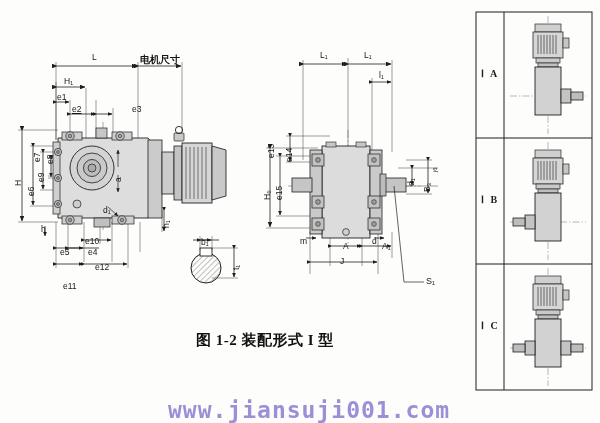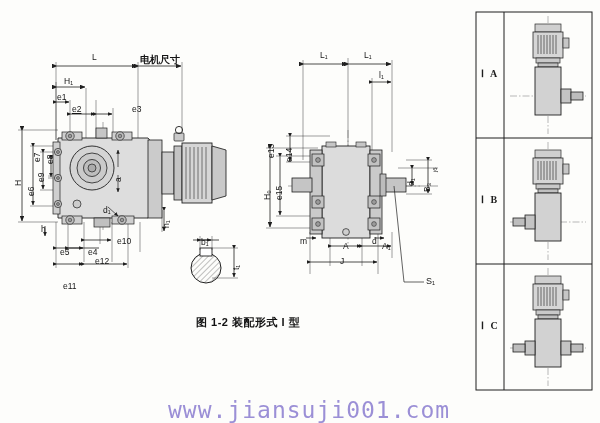--- a/index.html
+++ b/index.html
@@ -3,26 +3,26 @@
 <meta charset="utf-8">
 <style>
   html,body{margin:0;padding:0;background:#fdfdfb;}
   body{width:600px;height:423px;position:relative;overflow:hidden;
        font-family:"Liberation Sans",sans-serif;color:#1a1a1a;}
   .stage{position:absolute;inset:0;}
   svg{position:absolute;left:0;top:0;}
   .lbl{position:absolute;font-family:"Liberation Sans",sans-serif;
        font-size:8.5px;color:#161616;white-space:nowrap;letter-spacing:0px;}
   .vlbl{transform-origin:left top;}
-  .caption{position:absolute;font-family:Liberation Sans, sans-serif;
-           font-size:11px;font-weight:bold;color:#121212;letter-spacing:.5px;}
+  .caption{position:absolute;font-family:Liberation Serif, serif;
+           font-size:15px;font-weight:bold;color:#121212;letter-spacing:.5px;margin-top:16px;}
   .panel-lbl{position:absolute;font-size:10px;font-weight:bold;color:#1d1d1d;
              letter-spacing:2px;font-family:"Liberation Serif",serif;}
   .wm{position:absolute;font-family:"DejaVu Sans Mono",monospace;
-      font-size:23px;color:#9b8fd6;letter-spacing:1px;font-weight:normal;}
+      font-size:23px;color:#9b8fd6;letter-spacing:1px;font-weight:bold;}
   .motorLbl{position:absolute;font-family:"DejaVu Sans",sans-serif;
             font-size:10px;font-weight:bold;color:#141414;}
 </style>
 </head>
 <body>
 
 <div class="stage">
 
 <svg width="600" height="423" viewBox="0 0 600 423">
   <defs>
@@ -329,25 +329,25 @@
 <div class="lbl" style="left:72px;top:104px;text-decoration:underline;">е2</div>
 <div class="lbl" style="left:96px;top:104px;margin-left:36px;">е3</div>
 
 <div class="lbl vlbl" style="left:13px;top:186px;transform:rotate(-90deg);">H</div>
 <div class="lbl vlbl" style="left:26px;top:196px;transform:rotate(-90deg);">е6</div>
 <div class="lbl vlbl" style="left:36px;top:182px;transform:rotate(-90deg);">е9</div>
 <div class="lbl vlbl" style="left:32px;top:162px;transform:rotate(-90deg);">е7</div>
 <div class="lbl vlbl" style="left:45px;top:164px;transform:rotate(-90deg);">е8</div>
 
 <div class="lbl" style="left:41px;top:224px;">h</div>
-<div class="lbl" style="left:85px;top:236px;padding-left:32px;">е10</div>
+<div class="lbl" style="left:85px;top:236px;">е10</div>
 <div class="lbl" style="left:60px;top:247px;">е5</div>
 <div class="lbl" style="left:88px;top:247px;">е4</div>
 <div class="lbl" style="left:63px;top:263px;margin-top:18px;">е11</div>
-<div class="lbl" style="left:95px;top:256px;">е12</div>
+<div class="lbl" style="left:95px;top:262px;">е12</div>
 <div class="lbl vlbl" style="left:113px;top:182px;transform:rotate(-90deg);">a</div>
 <div class="lbl" style="left:103px;top:205px;">d₁</div>
 <div class="lbl vlbl" style="left:161px;top:228px;transform:rotate(-90deg);">h₁</div>
 
 <div class="lbl" style="left:201px;top:237px;">b₁</div>
 <div class="lbl vlbl" style="left:231px;top:270px;transform:rotate(-90deg);">t₁</div>
 
 <div class="lbl" style="left:320px;top:50px;">L₁</div>
 <div class="lbl" style="left:364px;top:50px;">L₁</div>
 <div class="lbl" style="left:379px;top:70px;">l₁</div>

